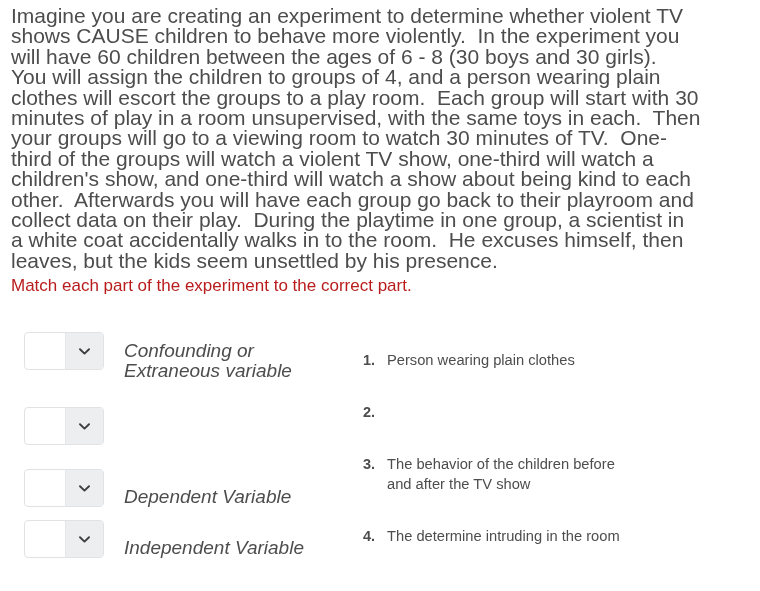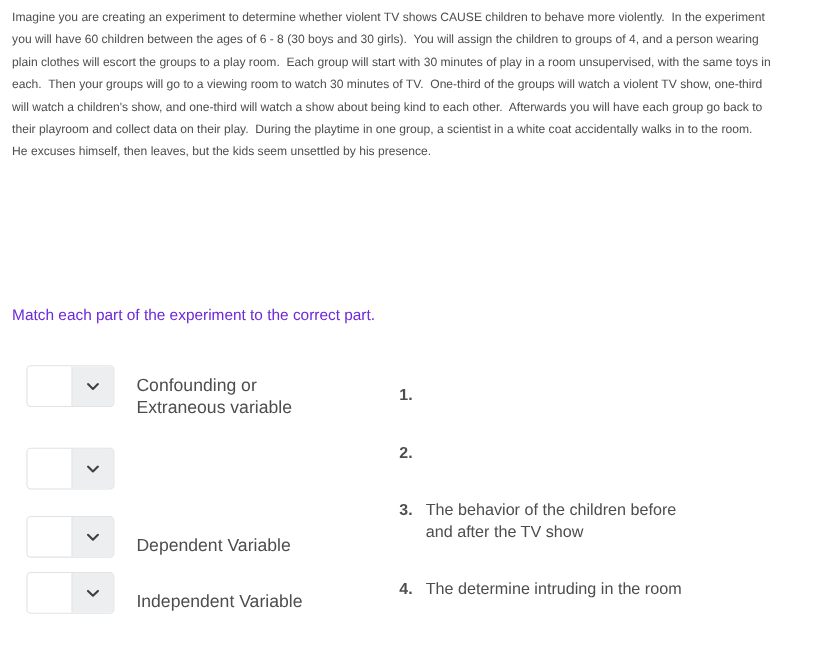--- a/index.html
+++ b/index.html
@@ -17,35 +17,35 @@
     overflow: hidden;
     -webkit-font-smoothing: antialiased;
   }
 
   
   .scenario {
     position: absolute;
     left: 11px;
     top: 6px;
     width: 690px;
-    font-size: 11px;
+    font-size: 21px;
     line-height: 20.4px;
     color: #4d4d4d;
     white-space: pre-wrap;
   }
 
   
   .instruction {
     position: absolute;
     left: 11px;
     top: 276px;
     width: 600px;
-    font-size: 14px;
-    line-height: 20.4px;
-    color: #6d28d9;
+    font-size: 17px;
+    line-height: 20.4px;
+    color: #b91c1c;
   }
 
   
   .match-area {
     position: absolute;
     left: 0;
     top: 322px;
     width: 760px;
     height: 265px;
   }
@@ -105,26 +105,27 @@
   }
   .chev {
     width: 11px;
     height: 7px;
     display: block;
   }
   .chev svg { display: block; }
 
   .match-label {
     margin-left: 20px;
-    font-size: 16px;
+    font-size: 19px;
     line-height: 20.4px;
     color: #4d4d4d;
     padding-top: 8px;
     max-width: 200px;
     white-space: pre-line;
+    font-style: italic;
   }
   .match-row.r0 .match-label { padding-top: 9px; }
   .match-row.r1 .match-label { padding-top: 18px; }
   .match-row.r2 .match-label { padding-top: 18px; }
   .match-row.r3 .match-label { padding-top: 18px; }
 
   
   .right-col {
     position: absolute;
     left: 363px;
@@ -224,20 +225,21 @@
       </div>
       <div class="match-label">Independent Variable</div>
     </div>
 
   </div>
 
   <div class="right-col">
 
     <div class="opt-row o0">
       <span class="opt-num">1.</span>
+      <span class="opt-text">Person wearing plain clothes</span>
     </div>
 
     <div class="opt-row o1">
       <span class="opt-num">2.</span>
     </div>
 
     <div class="opt-row o2">
       <span class="opt-num">3.</span>
       <span class="opt-text">The behavior of the children before
 and after the TV show</span>

